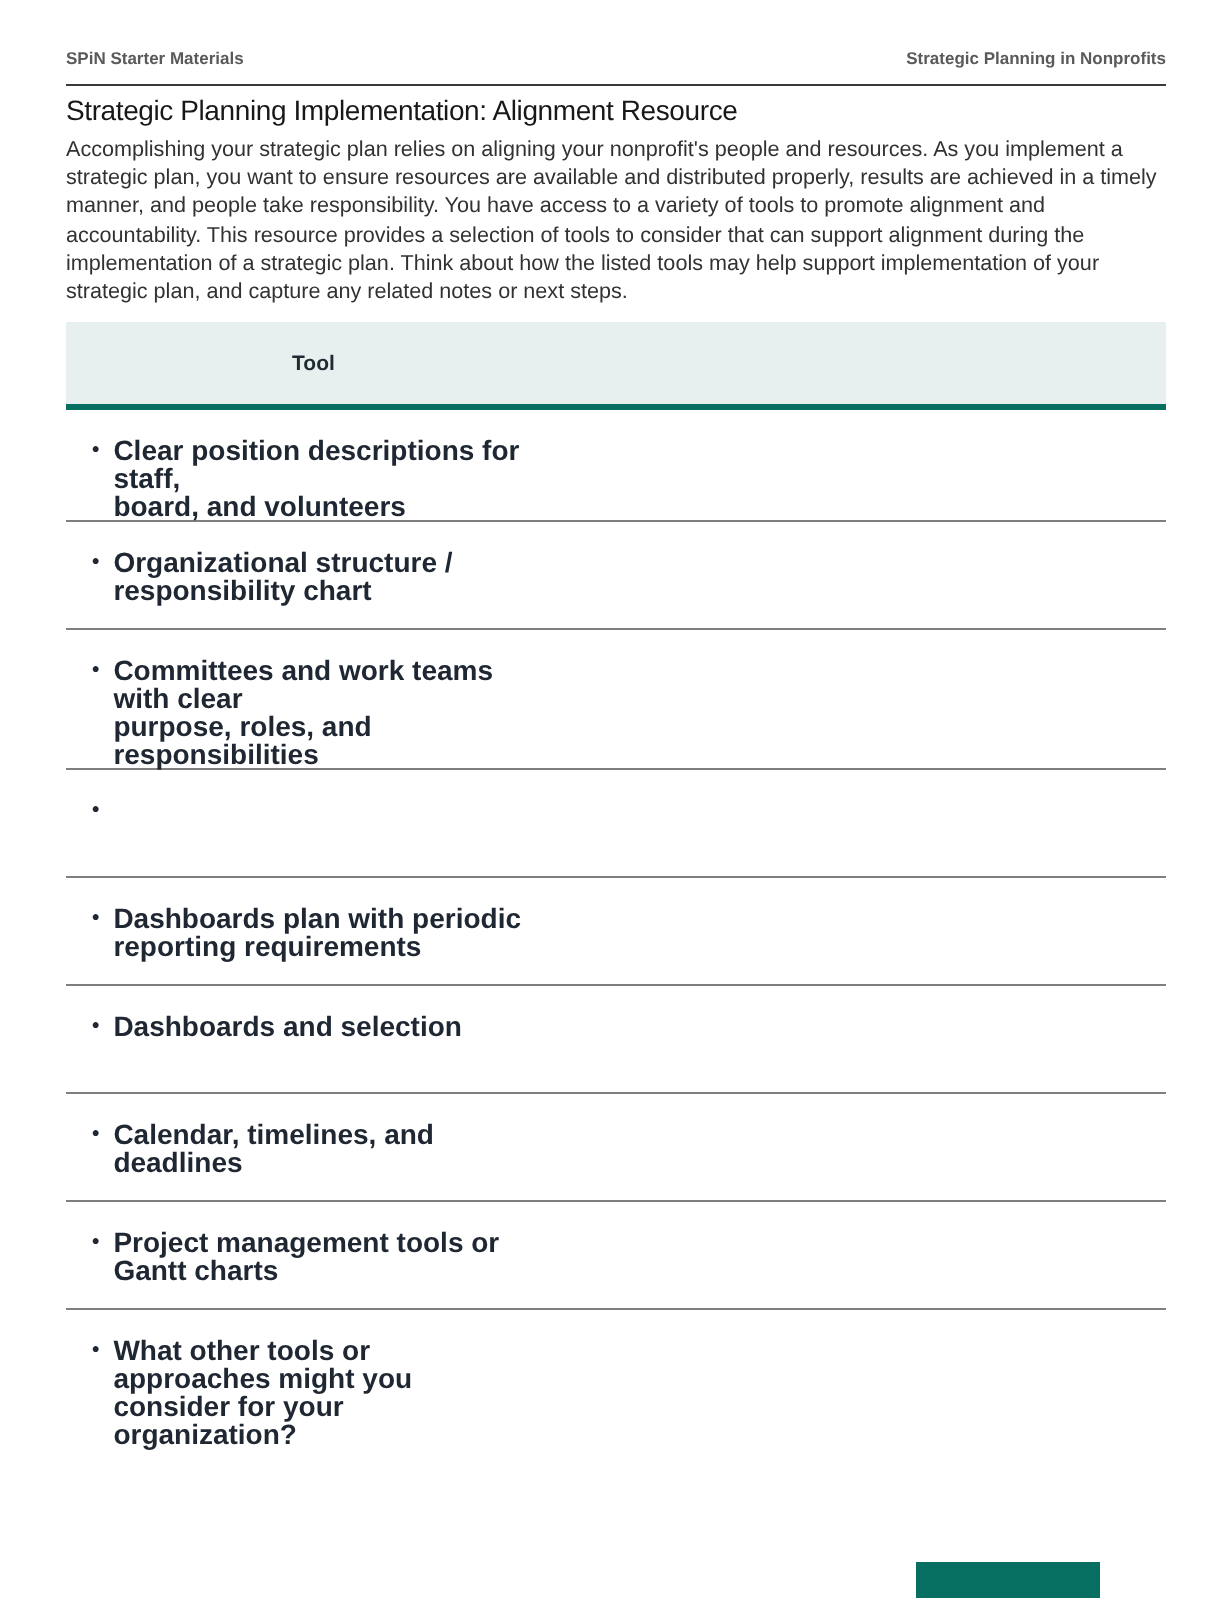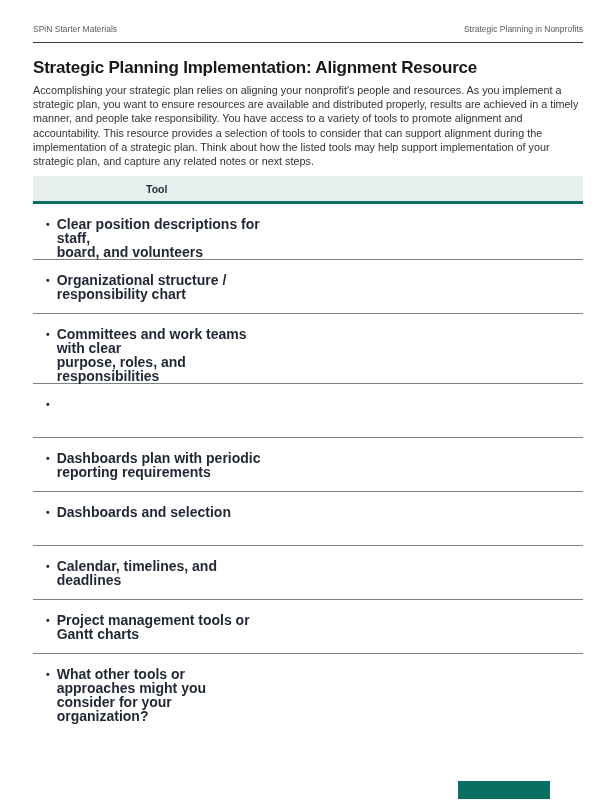--- a/index.html
+++ b/index.html
@@ -16,48 +16,49 @@
   .content { padding: 0 33px; }
 
   
   .meta-row {
     display: flex;
     justify-content: space-between;
     align-items: flex-end;
     padding-top: 24px;
     font-size: 8.5px;
     color: #5a5a5a;
+    font-weight: bold;
   }
   .header-rule {
     border-bottom: 1.5px solid #3a3a3a;
     margin-top: 8px;
   }
 
   .page-title {
-    margin-top: 15px;
-    font-size: 17px;
-    font-weight: bold;
+    margin-top: 4px;
+    font-size: 14px;
+    font-weight: normal;
     color: #181818;
     letter-spacing: -0.2px;
   }
 
   .intro {
     margin-top: 5px;
     font-size: 10.8px;
     line-height: 14.2px;
     color: #323232;
   }
 
   
   .tools-table { margin-top: 8px; }
   .thead {
     display: flex;
     background: #e7f0ee;
     border-bottom: 3.5px solid #076e62;
-    height: 28px;
+    height: 44px;
     align-items: center;
   }
   .th {
     font-size: 10.5px;
     font-weight: bold;
     color: #1f2a33;
     text-align: center;
   }
   .th-tool  { width: 45%; }
   .th-notes { width: 55%; }

